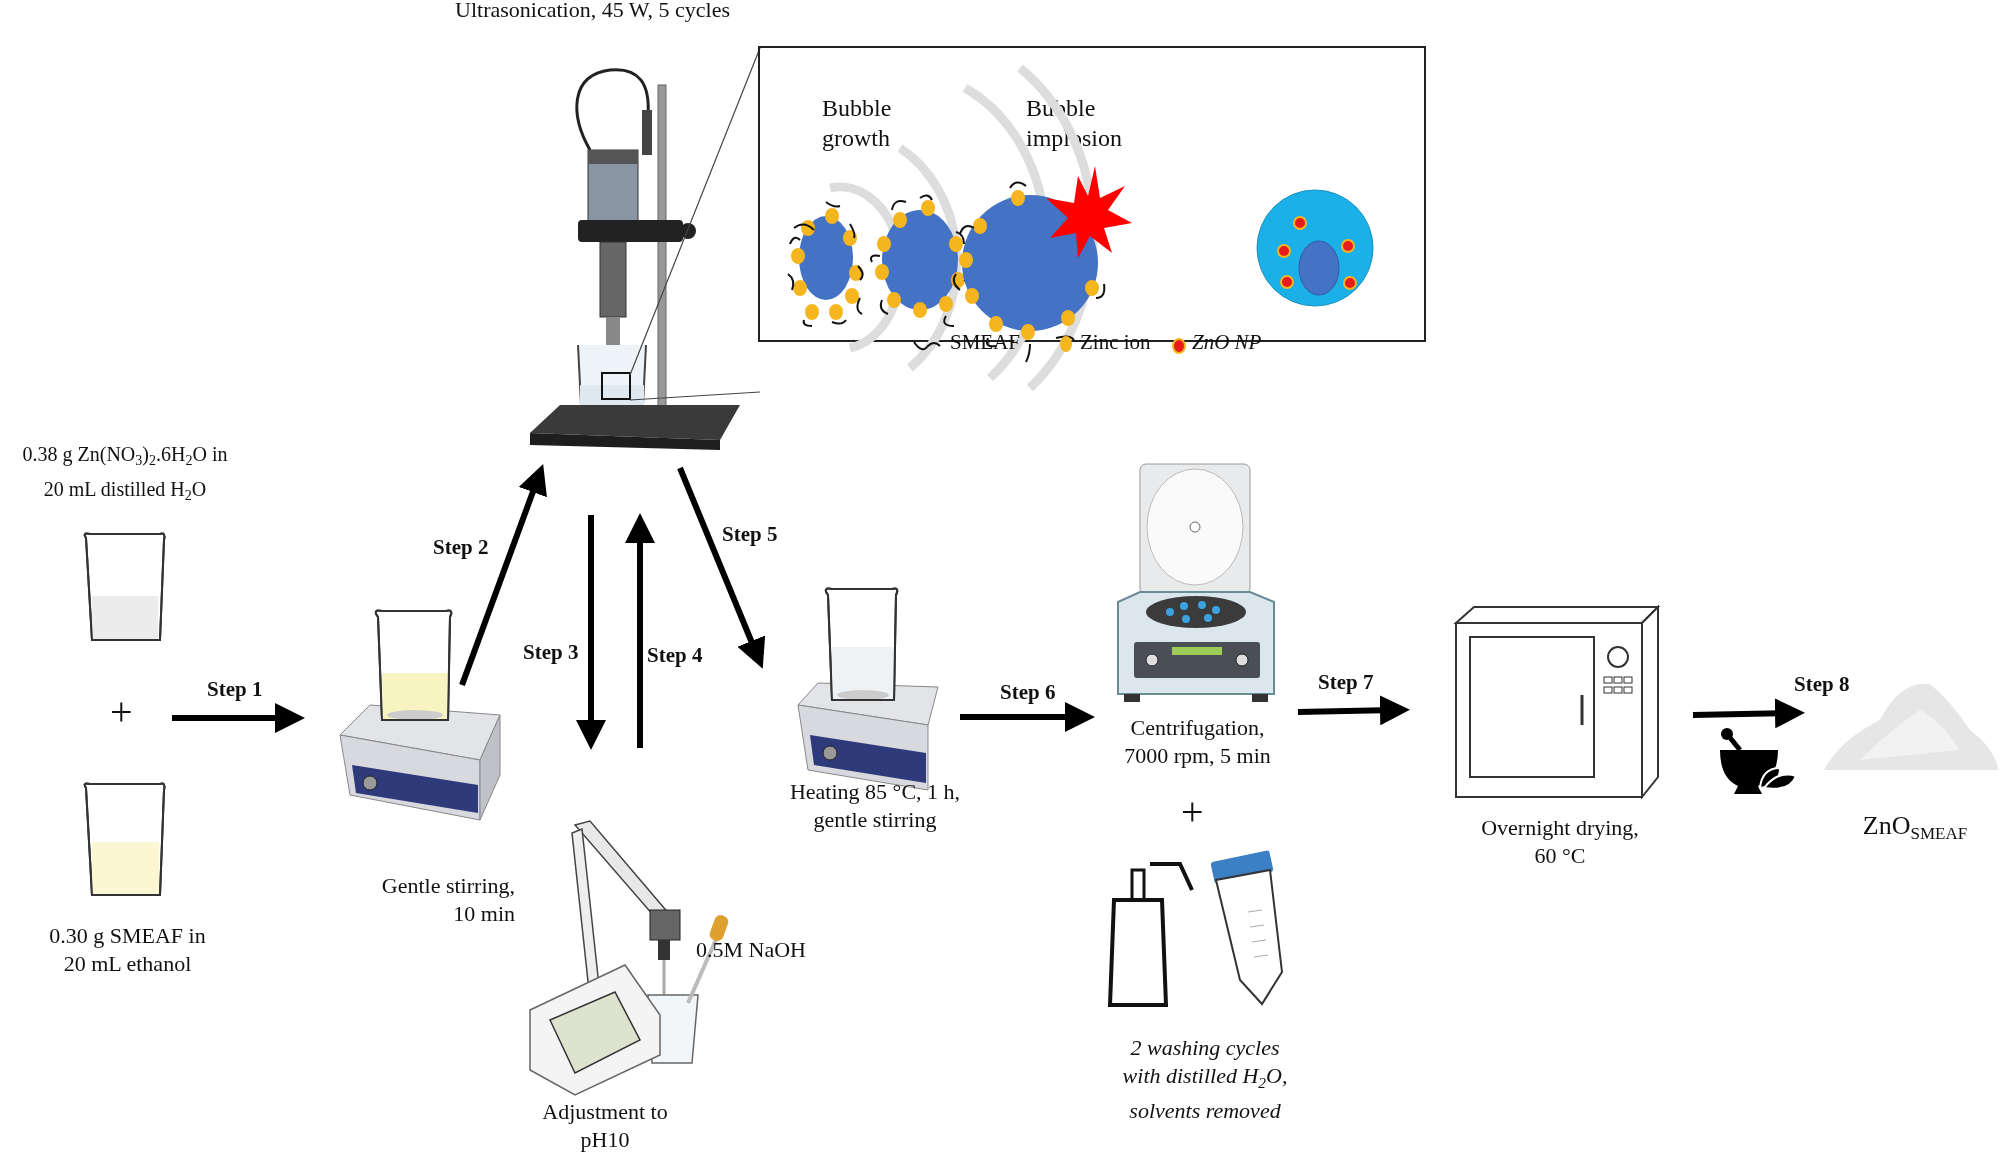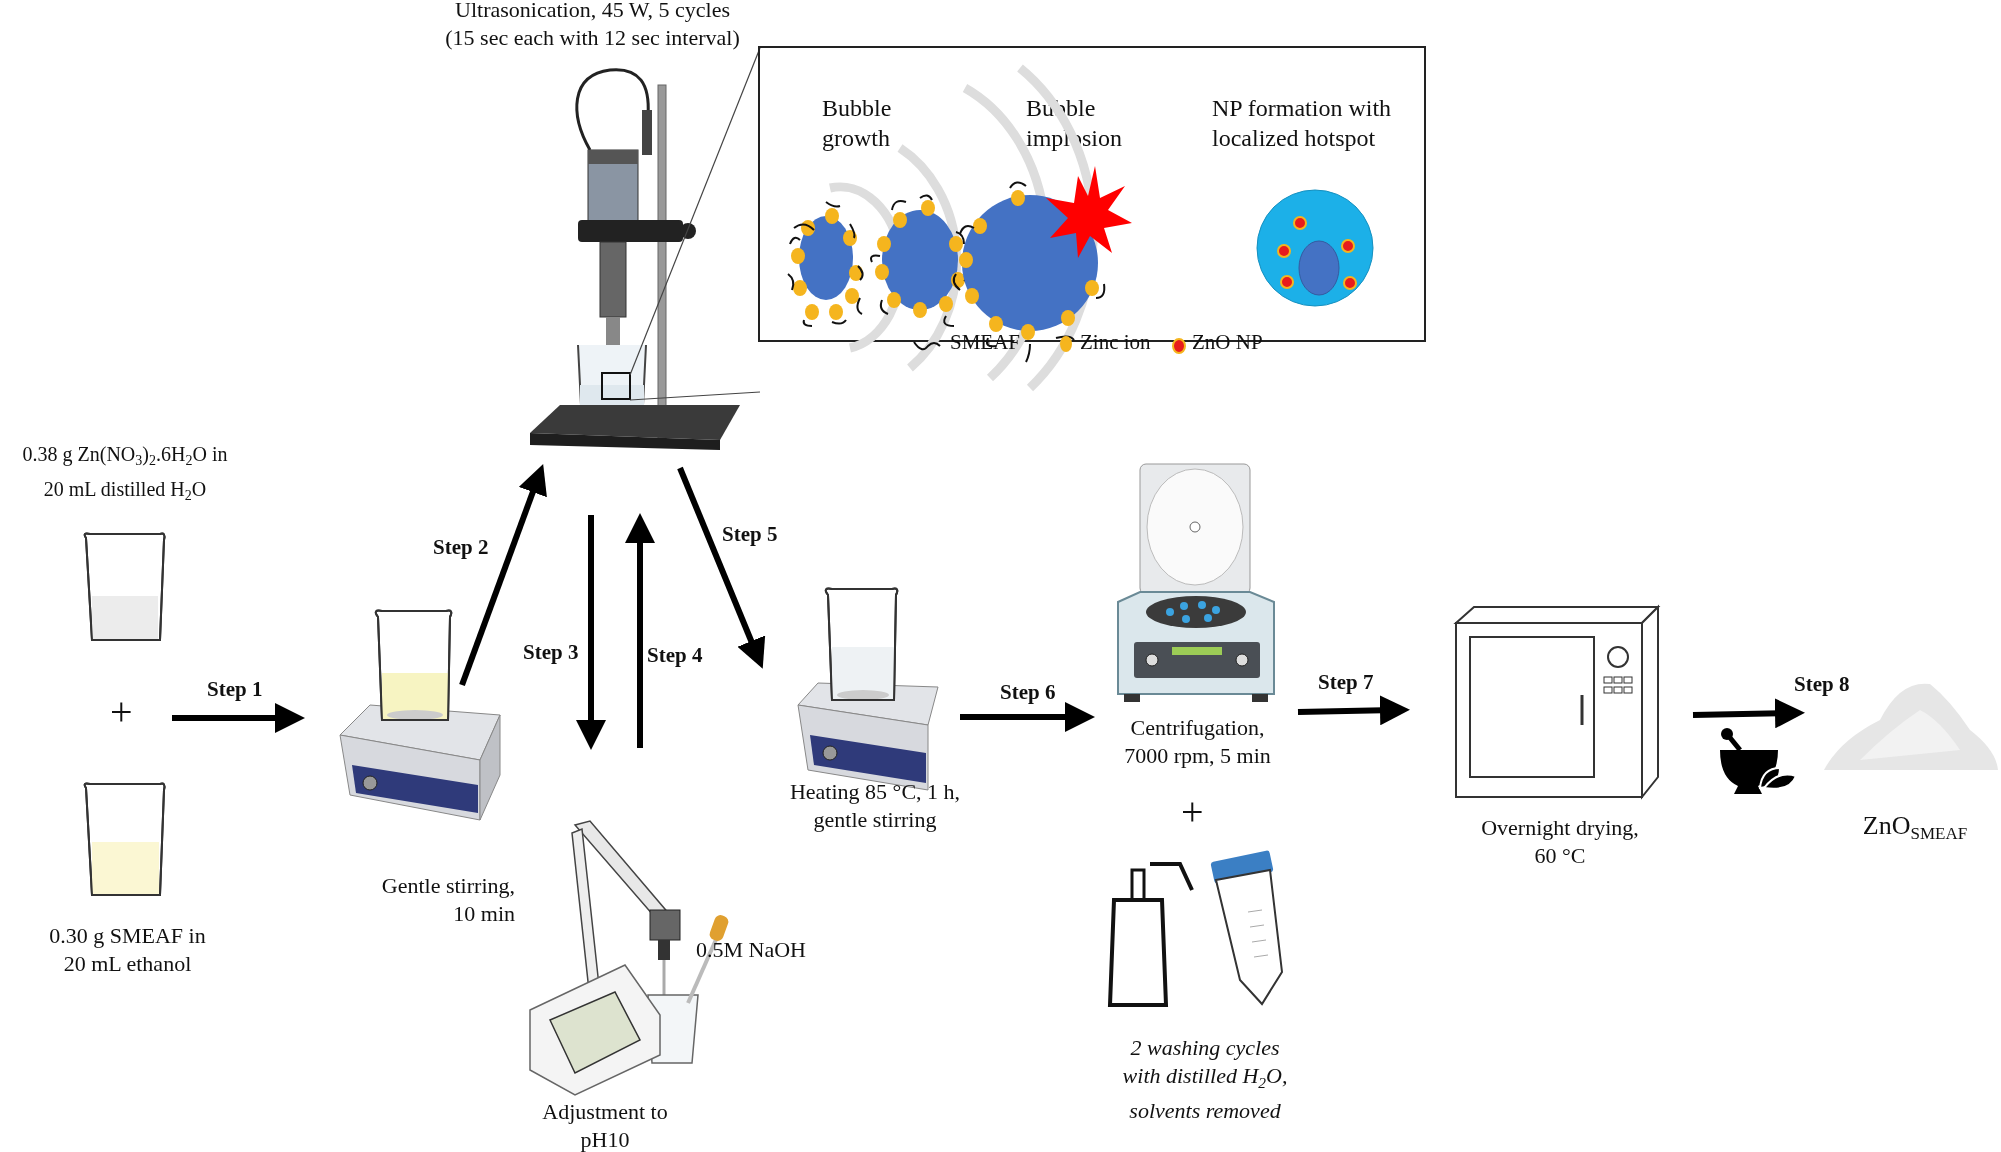--- a/index.html
+++ b/index.html
@@ -11,21 +11,20 @@
   .inset{position:absolute;left:758px;top:46px;width:668px;height:296px;border:2px solid #222;box-sizing:border-box;}
   .inset .t{position:absolute;font-size:24px;line-height:30px;white-space:nowrap;}
   .legend{position:absolute;font-size:21px;white-space:nowrap;}
   sub{font-size:0.7em;vertical-align:-0.3em;}
 </style>
 </head>
 <body>
 
 <div class="lbl" style="left:420px;top:-4px;width:345px;font-size:22px;">
   <div>Ultrasonication, 45 W, 5 cycles</div>
-  <div>(15 sec each with 12 sec interval)</div>
 </div>
 
 <svg style="left:530px;top:55px;" width="240" height="400" viewBox="0 0 240 400">
 
   <path d="M60 95 C40 60, 40 20, 80 15 C110 12, 120 30, 118 60" fill="none" stroke="#222" stroke-width="3"></path>
   <rect x="112" y="55" width="10" height="45" fill="#444"></rect>
 
   <rect x="128" y="30" width="8" height="360" fill="#999" stroke="#666"></rect>
 
   <rect x="58" y="95" width="50" height="90" fill="#8a95a3" stroke="#333"></rect>
@@ -51,24 +50,20 @@
 </svg>
 
 <div class="inset">
   <div class="t" style="left:62px;top:45px;">
     <div>Bubble</div>
     <div>growth</div>
   </div>
   <div class="t" style="left:266px;top:45px;">
     <div>Bubble</div>
     <div>implosion</div>
-  </div>
-  <div class="t" style="left:452px;top:45px;">
-    <div>NP formation with</div>
-    <div>localized hotspot</div>
   </div>
 
   <svg style="left:0;top:0;" width="668" height="348" viewBox="0 0 668 348">
 
     <path d="M70 140 A60 80 0 0 1 90 300" fill="none" stroke="#ddd" stroke-width="9"></path>
     <path d="M140 100 A110 130 0 0 1 150 320" fill="none" stroke="#ddd" stroke-width="9"></path>
     <path d="M205 40 A140 170 0 0 1 230 330" fill="none" stroke="#ddd" stroke-width="9"></path>
     <path d="M260 20 A170 200 0 0 1 270 340" fill="none" stroke="#ddd" stroke-width="9"></path>
 
     <g>
@@ -158,21 +153,21 @@
     </g>
   </svg>
 
   <svg style="left:152px;top:288px;" width="30" height="16">
     <path d="M2 6 q8 12 14 4 q6 -6 12 0" fill="none" stroke="#111" stroke-width="2"></path>
   </svg>
   <div class="legend" style="left:190px;top:282px;">SMEAF</div>
   <span class="abs" style="left:300px;top:288px;width:12px;height:16px;border-radius:50%;background:#f5b51e;"></span>
   <div class="legend" style="left:320px;top:282px;">Zinc ion</div>
   <span class="abs" style="left:412px;top:290px;width:10px;height:12px;border-radius:50%;background:#e81c1c;border:2px solid #f5b51e;"></span>
-  <div class="legend" style="left:432px;top:282px;">ZnO NP</div>
+  <div class="legend" style="left:432px;top:282px;font-style:italic;">ZnO NP</div>
 </div>
 
 <div class="lbl" style="left:0;top:440px;width:250px;font-size:20px;">
   <div><span>0.38 g Zn(NO</span><sub>3</sub><span>)</span><sub>2</sub><span>.6H</span><sub>2</sub><span>O in</span></div>
   <div><span>20 mL distilled H</span><sub>2</sub><span>O</span></div>
 </div>
 
 <svg style="left:80px;top:530px;" width="90" height="115" viewBox="0 0 90 115">
   <path d="M6 8 Q2 2 10 4 L80 4 Q86 2 84 10 L80 110 L12 110 Z" fill="#fff" stroke="#333" stroke-width="2"></path>
   <rect x="12" y="66" width="66" height="44" fill="#ececec"></rect>

